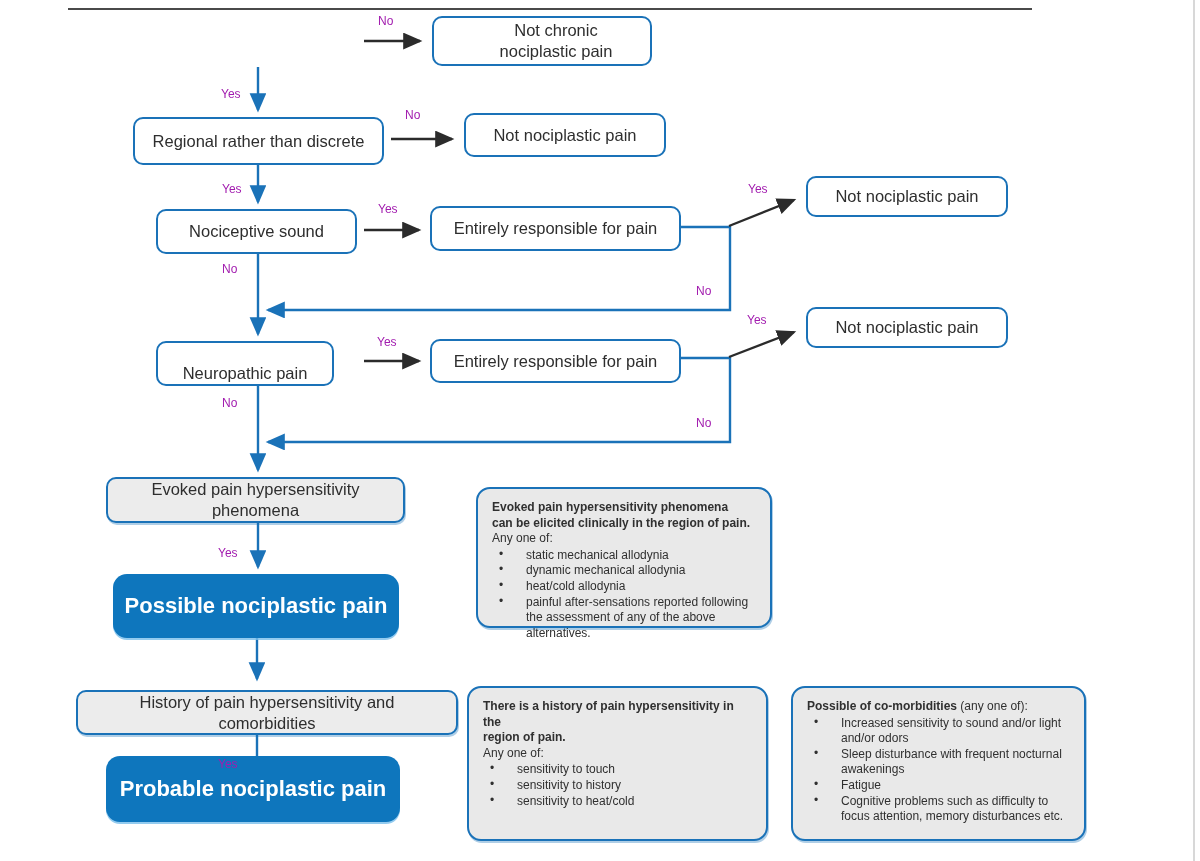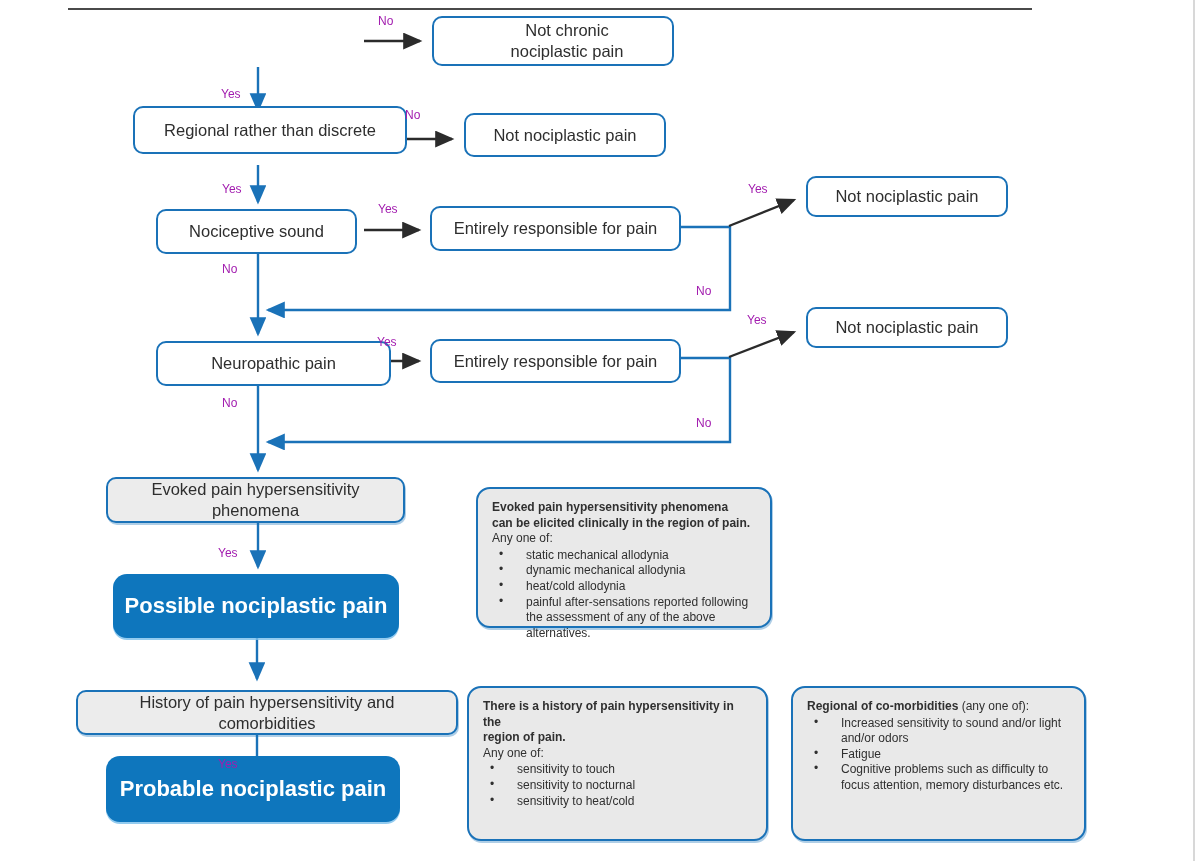--- a/index.html
+++ b/index.html
@@ -69,45 +69,45 @@
     <line x1="364" y1="41" x2="420" y2="41" stroke="#2b2b2b" stroke-width="2.4" marker-end="url(#aK)"></line>
     <line x1="391" y1="139" x2="452" y2="139" stroke="#2b2b2b" stroke-width="2.4" marker-end="url(#aK)"></line>
     <line x1="364" y1="230" x2="419" y2="230" stroke="#2b2b2b" stroke-width="2.4" marker-end="url(#aK)"></line>
     <line x1="364" y1="361" x2="419" y2="361" stroke="#2b2b2b" stroke-width="2.4" marker-end="url(#aK)"></line>
 
     <line x1="729" y1="226" x2="794" y2="200" stroke="#2b2b2b" stroke-width="2.4" marker-end="url(#aK)"></line>
     <line x1="729" y1="357" x2="794" y2="332" stroke="#2b2b2b" stroke-width="2.4" marker-end="url(#aK)"></line>
   </svg>
 
 
-  <div class="node" style="left:432px;top:16px;width:242px;height:50px;padding-left:28px;">
+  <div class="node" style="left:432px;top:16px;width:220px;height:50px;padding-left:28px;">
     <span class="inner" style="width:150px;">Not chronic nociplastic pain</span>
   </div>
 
-  <div class="node" style="left:133px;top:106px;width:274px;height:48px;">
+  <div class="node" style="left:133px;top:117px;width:251px;height:48px;">
     <span class="inner">Regional rather than discrete</span>
   </div>
 
   <div class="node" style="left:464px;top:113px;width:202px;height:44px;">
     <span class="inner">Not nociplastic pain</span>
   </div>
 
   <div class="node" style="left:156px;top:209px;width:201px;height:45px;">
     <span class="inner">Nociceptive sound</span>
   </div>
 
   <div class="node" style="left:430px;top:206px;width:251px;height:45px;">
     <span class="inner">Entirely responsible for pain</span>
   </div>
 
   <div class="node" style="left:806px;top:176px;width:202px;height:41px;">
     <span class="inner">Not nociplastic pain</span>
   </div>
 
-  <div class="node" style="left:156px;top:341px;width:235px;height:45px;">
+  <div class="node" style="left:156px;top:341px;width:178px;height:45px;align-items:flex-end;">
     <span class="inner">Neuropathic pain</span>
   </div>
 
   <div class="node" style="left:430px;top:339px;width:251px;height:44px;">
     <span class="inner">Entirely responsible for pain</span>
   </div>
 
   <div class="node" style="left:806px;top:307px;width:202px;height:41px;">
     <span class="inner">Not nociplastic pain</span>
   </div>
@@ -154,29 +154,30 @@
       <li>painful after-sensations reported following the assessment of any of the above alternatives.</li>
     </ul>
   </div>
 
   <div class="info" style="left:467px;top:686px;width:301px;height:155px;">
     <div class="b">There is a history of pain hypersensitivity in the</div>
     <div class="b">region of pain.</div>
     <div>Any one of:</div>
     <ul>
       <li>sensitivity to touch</li>
-      <li>sensitivity to nocturnal</li>
+      <li>sensitivity to history</li>
       <li>sensitivity to heat/cold</li>
     </ul>
   </div>
 
   <div class="info" style="left:791px;top:686px;width:295px;height:155px;">
     <div>
-      <span class="b">Regional of co-morbidities</span><span> (any one of):</span>
+      <span class="b">Possible of co-morbidities</span><span> (any one of):</span>
     </div>
     <ul>
       <li>Increased sensitivity to sound and/or light and/or odors</li>
+      <li>Sleep disturbance with frequent nocturnal awakenings</li>
       <li>Fatigue</li>
       <li>Cognitive problems such as difficulty to focus attention, memory disturbances etc.</li>
     </ul>
   </div>
 
 </div>
 
 </body></html>

